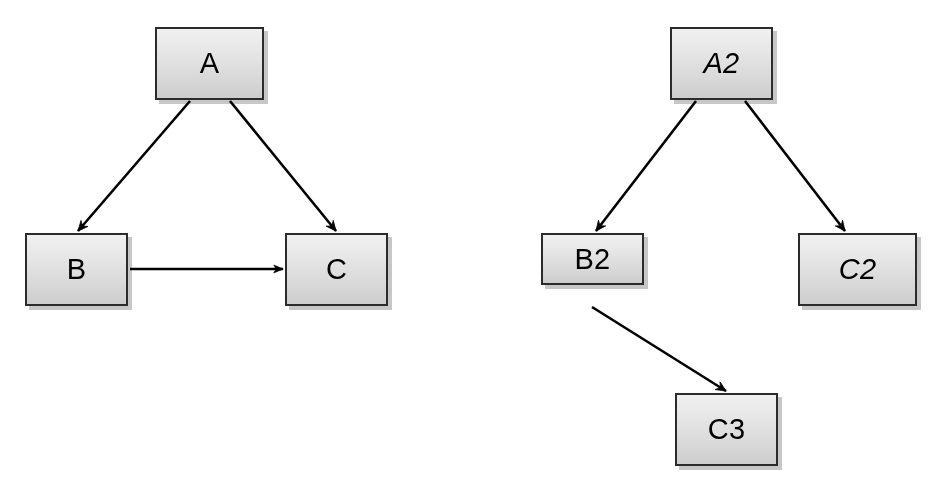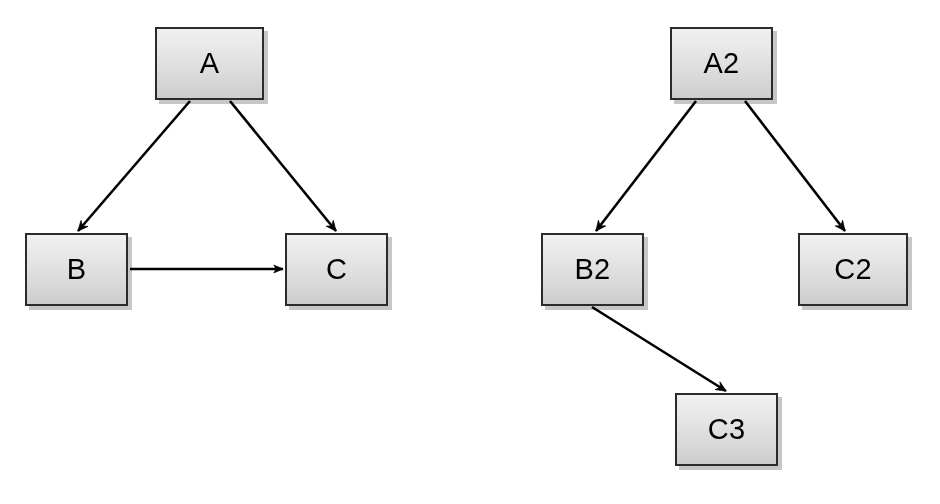--- a/index.html
+++ b/index.html
@@ -73,27 +73,27 @@
   <div id="nodes-group">
       <div class="node" style="left: 155px; top: 27px; width: 109px; height: 73px;">
         <span class="node-label">A</span>
       </div>
       <div class="node" style="left: 25px; top: 233px; width: 103px; height: 73px;">
         <span class="node-label">B</span>
       </div>
       <div class="node" style="left: 285px; top: 233px; width: 103px; height: 73px;">
         <span class="node-label">C</span>
       </div>
-      <div class="node" style="left: 670px; top: 27px; width: 103px; height: 73px;">
+      <div class="node" style="left: 670px; top: 27px; width: 103px; height: 73px; font-style: italic;">
         <span class="node-label">A2</span>
       </div>
-      <div class="node" style="left: 541px; top: 233px; width: 103px; height: 73px;">
+      <div class="node" style="left: 541px; top: 233px; width: 103px; height: 52px;">
         <span class="node-label">B2</span>
       </div>
-      <div class="node" style="left: 798px; top: 233px; width: 110px; height: 73px;">
+      <div class="node" style="left: 798px; top: 233px; width: 119px; height: 73px; font-style: italic;">
         <span class="node-label">C2</span>
       </div>
       <div class="node" style="left: 675px; top: 393px; width: 103px; height: 73px; text-align: right;">
         <span class="node-label">C3</span>
       </div>
     </div>
 
 </div>
 
 </body></html>

